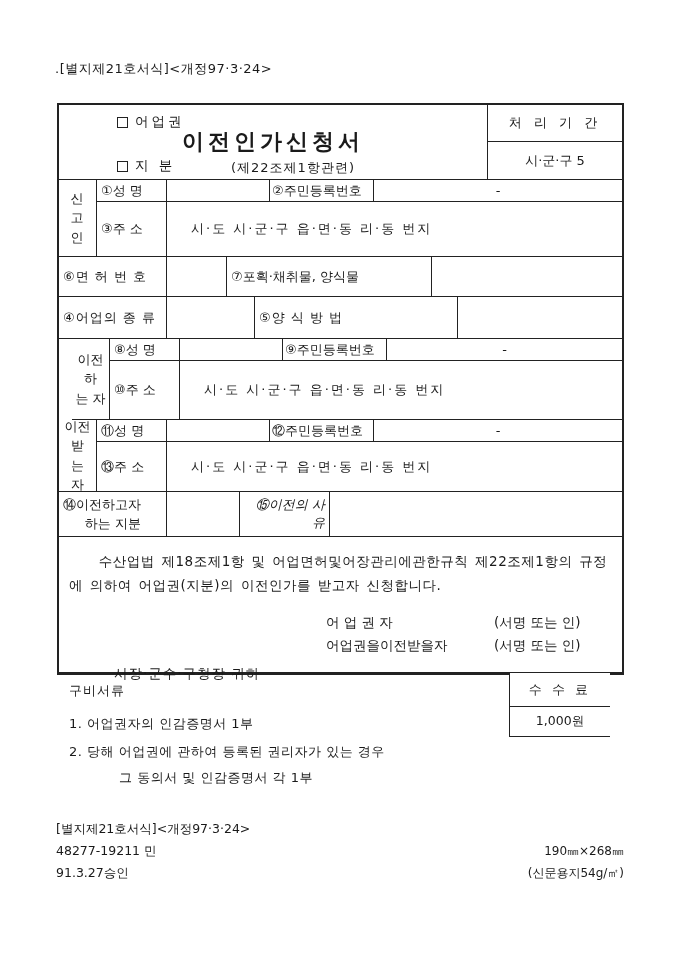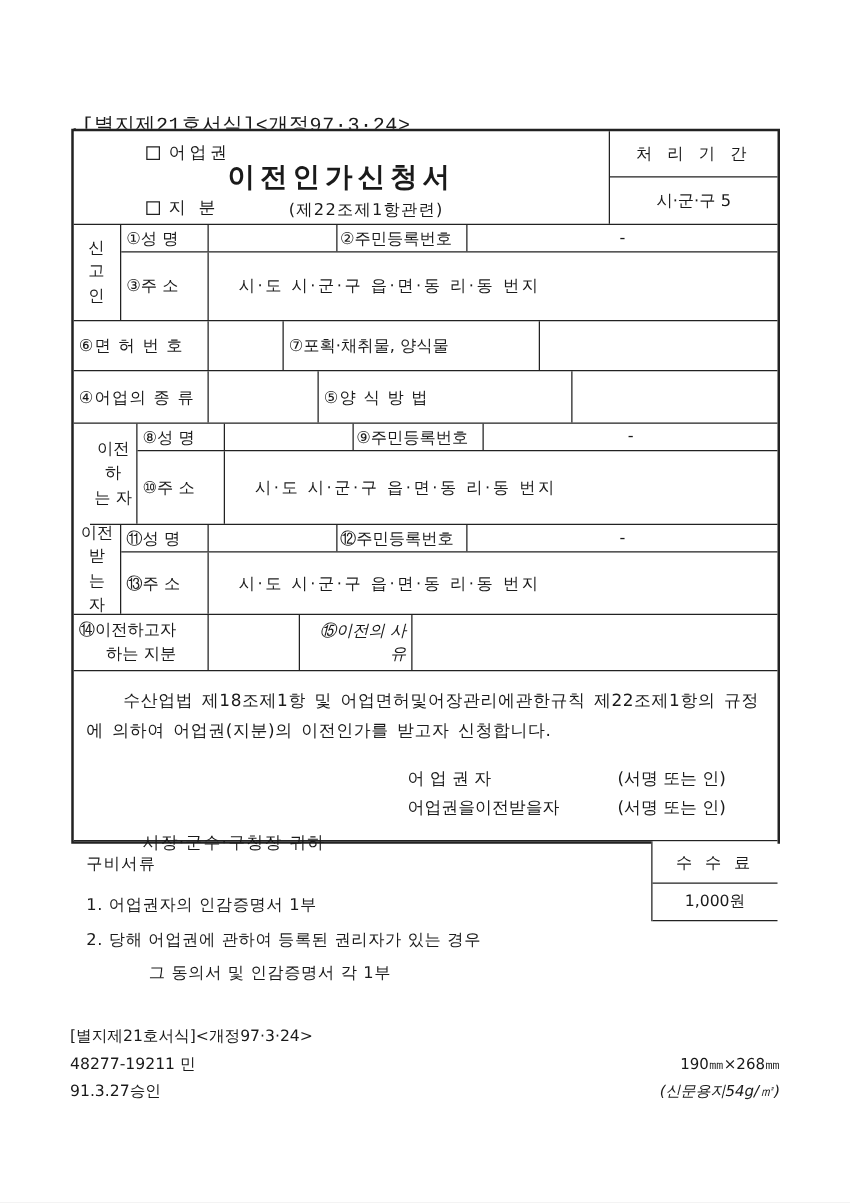--- a/index.html
+++ b/index.html
@@ -6,26 +6,26 @@
   html,body { background:#e9e9e9; }
   body { font-family:"DejaVu Sans","Liberation Sans",sans-serif; color:#1a1a1a; }
   .page {
     position:relative; width:680px; height:962px; margin:0 auto;
     background:#ffffff; overflow:hidden;
     font-size:13px;
   }
   .abs { position:absolute; }
 
   
-  .form-code { left:55px; top:90px; font-size:16px; letter-spacing:0.5px;font-family:Liberation Mono, monospace; }
+  .form-code { left:55px; top:60px; font-size:13px; letter-spacing:0.5px; }
   .footer-line1 { left:56px; top:821px; font-size:12.5px; }
   .footer-line2 { left:56px; top:843px; font-size:12.5px; }
   .footer-line3 { left:56px; top:865px; font-size:12.5px; }
   .footer-size  { right:56px; top:843px; font-size:12px; text-align:right; }
-  .footer-paper { right:56px; top:865px; font-size:12px; text-align:left;font-style:italic; }
+  .footer-paper { right:56px; top:865px; font-size:12px; text-align:left; }
 
   
   .form-table {
     position:absolute; left:57px; top:103px; width:567px; height:572px;
     border:2px solid #222; display:flex; flex-direction:column;
     background:#fff;
   }
   .bb { border-bottom:1.5px solid #222; }
   .br { border-right:1.5px solid #222; }
   .row { display:flex; flex-shrink:0; }
@@ -73,21 +73,21 @@
   .sign-name { width:168px; }
   .sign-seal { width:100px; text-align:left; }
   .recipient { position:absolute; left:55px; top:128px; font-size:13.5px; letter-spacing:1px; }
 
   
   .docs-cell { flex:1; display:block; position:relative; padding:0; }
   .docs-header { position:absolute; left:10px; top:9px; letter-spacing:1px; }
   .docs-item1 { position:absolute; left:10px; top:42px; letter-spacing:0.5px; }
   .docs-item2 { position:absolute; left:10px; top:70px; letter-spacing:0.5px; }
   .docs-item2-sub { position:absolute; left:60px; top:96px; letter-spacing:0.5px; }
-  .fee-box { position:absolute; top:0; right:0; width:101px; border-left:1.5px solid #222; background:#fff; }
+  .fee-box { position:absolute; top:0; right:12px; width:101px; border-left:1.5px solid #222; background:#fff; }
   .fee-header { height:34px; border-bottom:1.5px solid #222; display:flex; align-items:center; justify-content:center; letter-spacing:3px; }
   .fee-value { height:30px; border-bottom:1.5px solid #222; display:flex; align-items:center; justify-content:center; font-size:12.5px; }
 </style>
 </head>
 <body>
 
 <div class="page">
 
   <div class="abs form-code">.[별지제21호서식]&lt;개정97·3·24&gt;</div>
 

